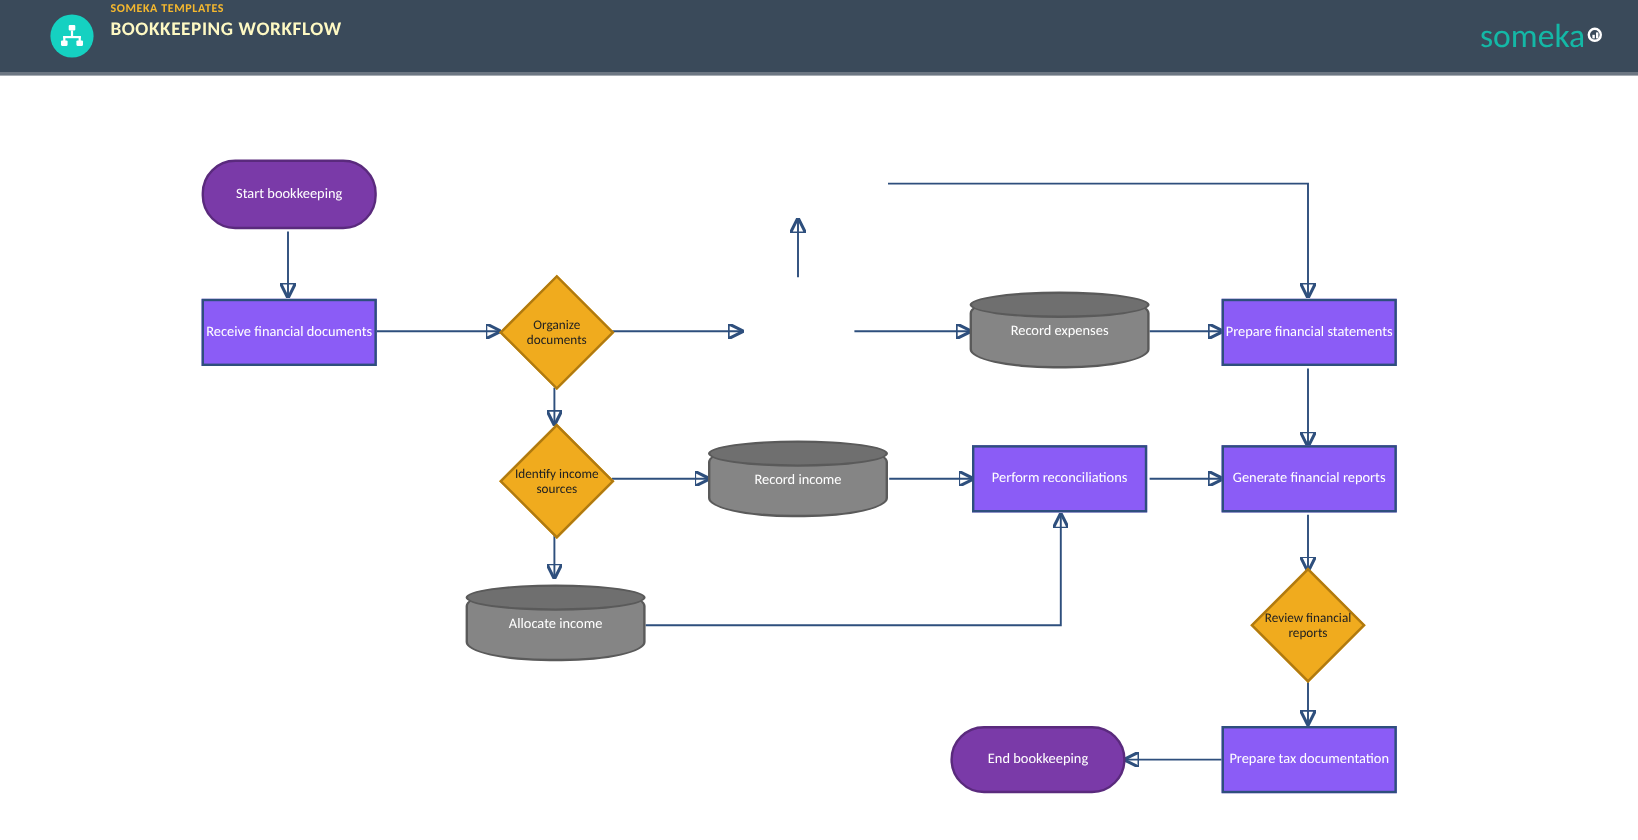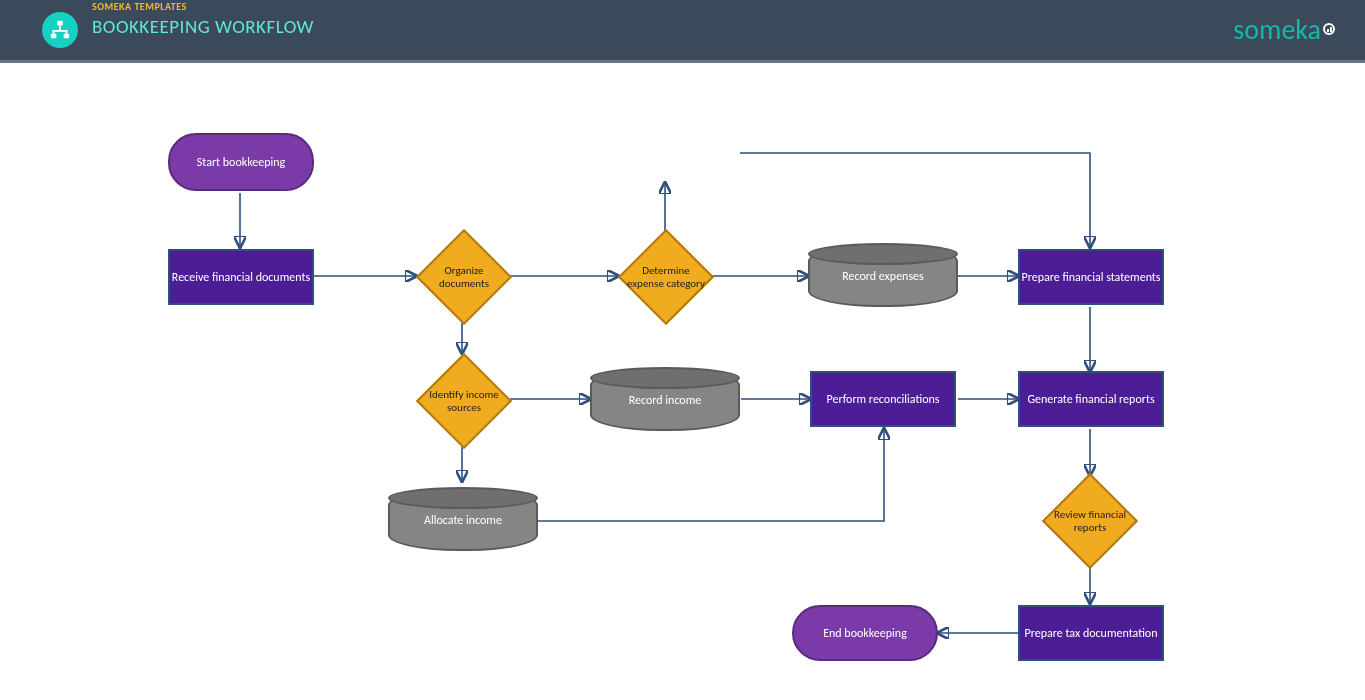--- a/index.html
+++ b/index.html
@@ -4,32 +4,32 @@
 <style>
   * { box-sizing: border-box; margin: 0; padding: 0; }
   body { font-family: Calibri, Arial, sans-serif; background: #fff; width: 1365px; height: 700px; overflow: hidden; }
   
   
   .header { background: #3a4a5a; height: 60px; position: relative; display: flex; padding-left: 42px; }
   .header-icon { width: 36px; height: 36px; background: #15d1c1; border-radius: 50%; display: flex; align-items: center; justify-content: center; position: absolute; left: 42px; top: 12px; }
   .header-icon svg { width: 22px; height: 22px; }
   .header-text { margin-left: 50px; }
   .header-sub { color: #f5b82e; font-size: 10px; font-weight: 600; letter-spacing: 0.5px; margin-bottom: 2px; }
-  .header-title { color: #5eead4; font-size: 19px; font-weight: 400; letter-spacing: 0.5px; }
+  .header-title { color: #fef9c3; font-size: 16px; font-weight: 700; letter-spacing: 0.5px; }
   .brand { position: absolute; right: 30px; top: 12px; color: #14b8a6; font-size: 28px; font-weight: 400; letter-spacing: 0px; }
   .brand-dot { display: inline-block; width: 12px; height: 12px; border: 2px solid #fff; border-radius: 50%; margin-left: 2px; vertical-align: 4px; position: relative; }
   .brand-dot::after { content:""; position:absolute; left:2px; top:4px; width:2px; height:3px; background:#fff; }
   .brand-dot::before { content:""; position:absolute; left:5px; top:2px; width:2px; height:5px; background:#fff; }
   .header-rule { height: 3px; background: #6c7682; }
   .canvas { position: relative; width: 1101px; height: 637px; }
 
   
   .shape { position: absolute; display: flex; align-items: center; justify-content: center; text-align: center; font-size: 12px; line-height: 1.2; color: #fff; }
   .terminator { background: #7a3aa8; border: 2px solid #5a2a7d; border-radius: 28px; }
-  .process { background: #4c1d95; border: 2px solid #2e4f7d; color: #fff; text-align: center; }
+  .process { background: #8b5cf6; border: 2px solid #2e4f7d; color: #fff; text-align: center; }
   .decision { width: 96px; height: 96px; }
   .decision .diamond { position: absolute; inset: 0; background: #f0ab1e; border: 2px solid #b07a10; transform: rotate(45deg); width: 68px; height: 68px; top: 14px; left: 14px; }
   .decision .label { position: relative; z-index: 2; color: #222; font-size: 11px; padding: 0 6px; }
   
   .cyl { color:#fff; }
   .cyl .barrel { position:absolute; inset:0; background:#858585; border:2px solid #5a5a5a; border-radius: 70px/16px; }
   .cyl .lid { position:absolute; left:0; right:0; top:-2px; height:22px; background:#6f6f6f; border:2px solid #5a5a5a; border-radius:50%; }
   .cyl .txt { position:relative; z-index:3; }
 
   
@@ -114,24 +114,20 @@
 
   <div class="shape process" style="left:168px; top:186px; width:146px; height:56px;">
     <span>Receive financial documents</span>
   </div>
 
   <div class="shape decision" style="left:416px; top:166px;">
     <div class="diamond"></div>
     <span class="label">Organize documents</span>
   </div>
 
-  <div class="shape decision" style="left:618px; top:166px;">
-    <div class="diamond"></div>
-    <span class="label">Determine expense category</span>
-  </div>
 
 
   <div class="shape cyl" style="left:808px; top:182px; width:150px; height:62px;">
     <div class="barrel"></div>
       <div class="lid"></div>
     <span class="txt">Record expenses</span>
   </div>
 
   <div class="shape process" style="left:1018px; top:186px; width:146px; height:56px;">
     <span>Prepare financial statements</span>

